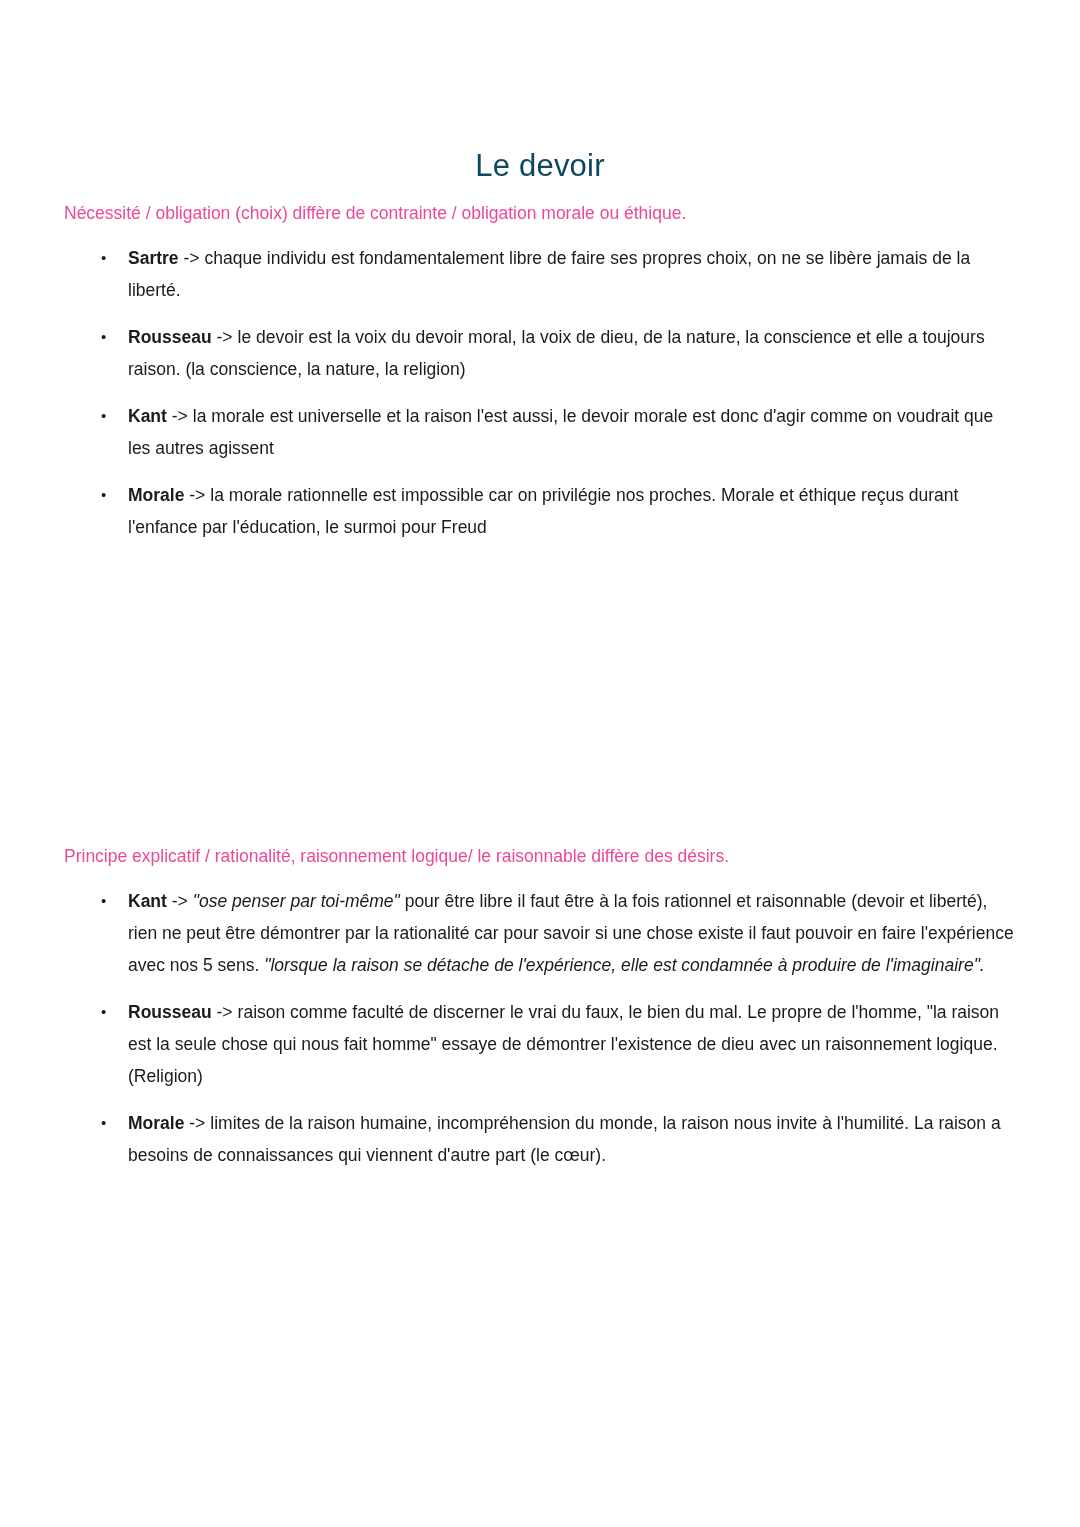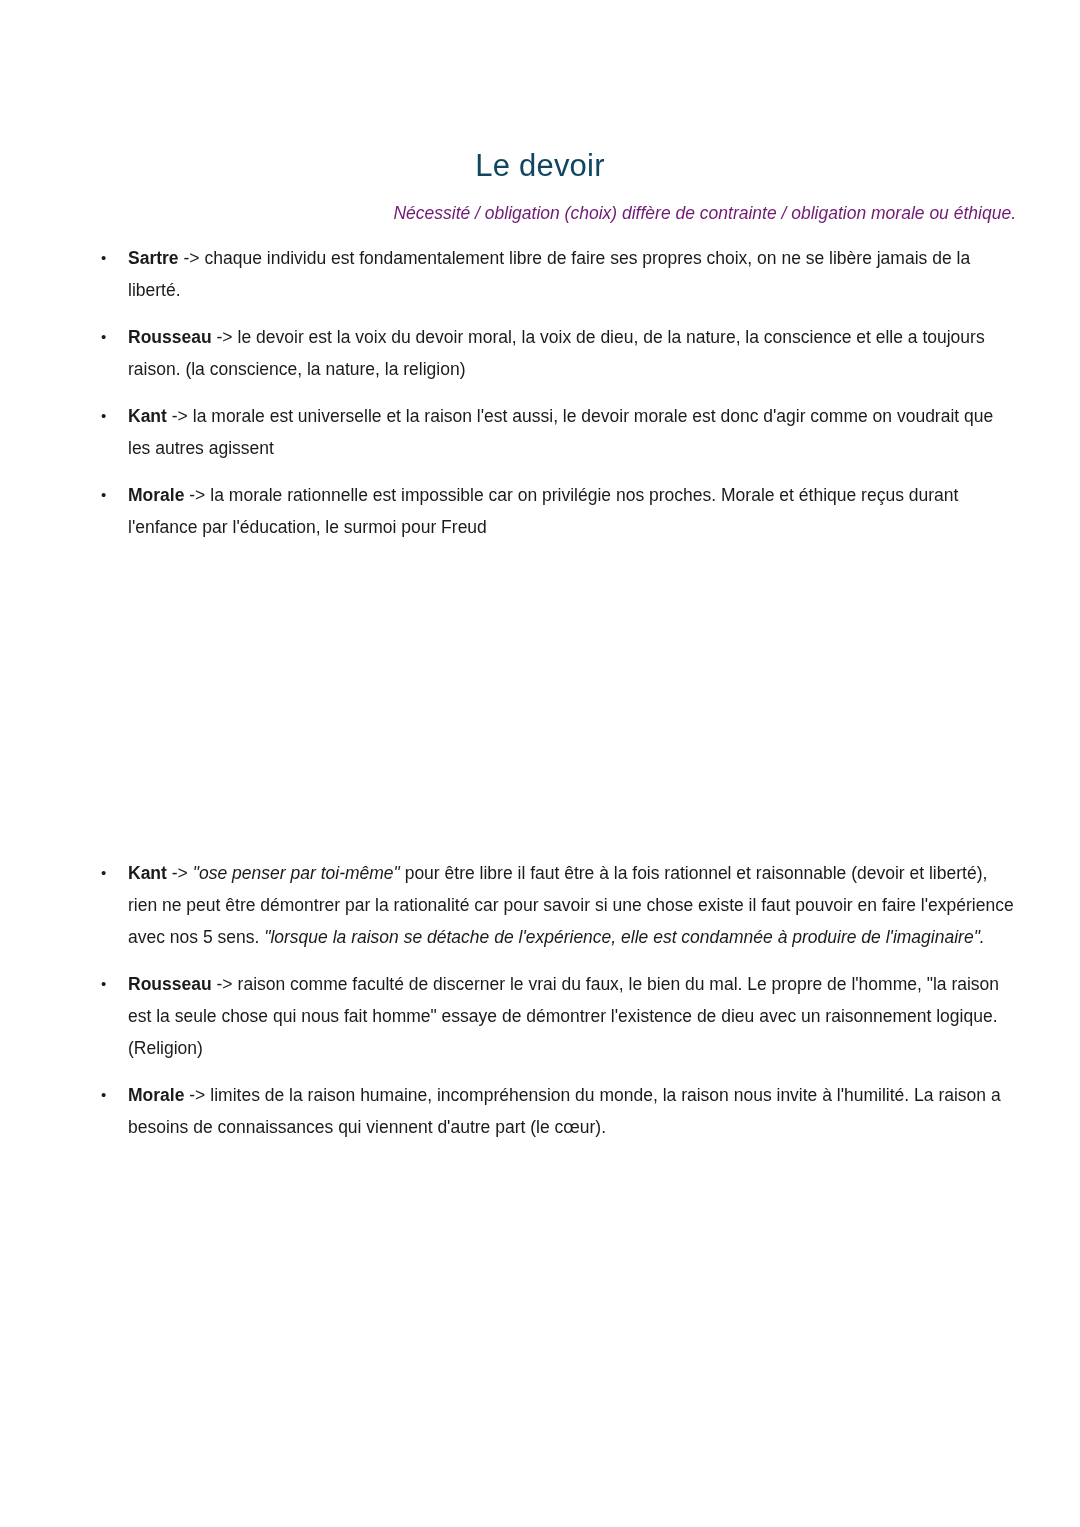--- a/index.html
+++ b/index.html
@@ -11,22 +11,22 @@
     overflow:hidden;
   }
   .page { width:1080px; height:1120px; padding:146px 64px 0 64px; background:#ffffff; }
   .section { margin:0; }
   .section-title {
     font-size:31px; font-weight:400; text-align:center;
     color:#0f4761; letter-spacing:0.2px;
     line-height:40px; margin-bottom:13px;
   }
   .section-subtitle {
-    font-size:17.5px; text-align:right; line-height:28px;
-    color:#701a75; margin-bottom:4px;font-style:italic;
+    font-size:17.5px; text-align:left; line-height:28px;
+    color:#ec4899; margin-bottom:4px;
   }
   ul.bullets { list-style:none; }
   li.bullet {
     position:relative;
     padding-left:64px;
     margin-top:15px;
     font-size:17.5px;
     line-height:32px;
   }
   li.bullet .dot {
@@ -54,20 +54,21 @@
       <li class="bullet"><span class="dot">•</span><strong class="name">Sartre</strong><span class="arrow">-&gt;</span><span>chaque individu est fondamentalement libre de faire ses propres choix, on ne se libère jamais de la liberté.</span></li>
       <li class="bullet"><span class="dot">•</span><strong class="name">Rousseau</strong><span class="arrow">-&gt;</span><span>le devoir est la voix du devoir moral, la voix de dieu, de la nature, la conscience et elle a toujours raison. (la conscience, la nature, la religion)</span></li>
       <li class="bullet"><span class="dot">•</span><strong class="name">Kant</strong><span class="arrow">-&gt;</span><span>la morale est universelle et la raison l'est aussi, le devoir morale est donc d'agir comme on voudrait que les autres agissent</span></li>
       <li class="bullet"><span class="dot">•</span><strong class="name">Morale</strong><span class="arrow">-&gt;</span><span>la morale rationnelle est impossible car on privilégie nos proches. Morale et éthique reçus durant l'enfance par l'éducation, le surmoi pour Freud</span></li>
     </ul>
   </section>
 
   <div class="page-break-spacer"></div>
 
   <section class="section">
+    <p class="section-subtitle">Principe explicatif / rationalité, raisonnement logique/ le raisonnable diffère des désirs.</p>
     <ul class="bullets">
       <li class="bullet"><span class="dot">•</span><strong class="name">Kant</strong><span class="arrow">-&gt;</span><span class="seg-italic">"ose penser par toi-même"</span><span> pour être libre il faut être à la fois rationnel et raisonnable (devoir et liberté), rien ne peut être démontrer par la rationalité car pour savoir si une chose existe il faut pouvoir en faire l'expérience avec nos 5 sens. </span><span class="seg-italic">"lorsque la raison se détache de l'expérience, elle est condamnée à produire de l'imaginaire".</span></li>
       <li class="bullet"><span class="dot">•</span><strong class="name">Rousseau</strong><span class="arrow">-&gt;</span><span>raison comme faculté de discerner le vrai du faux, le bien du mal. Le propre de l'homme, "la raison est la seule chose qui nous fait homme" essaye de démontrer l'existence de dieu avec un raisonnement logique. (Religion)</span></li>
       <li class="bullet"><span class="dot">•</span><strong class="name">Morale</strong><span class="arrow">-&gt;</span><span>limites de la raison humaine, incompréhension du monde, la raison nous invite à l'humilité. La raison a besoins de connaissances qui viennent d'autre part (le cœur).</span></li>
     </ul>
   </section>
 
 </div>
 
 </body></html>

